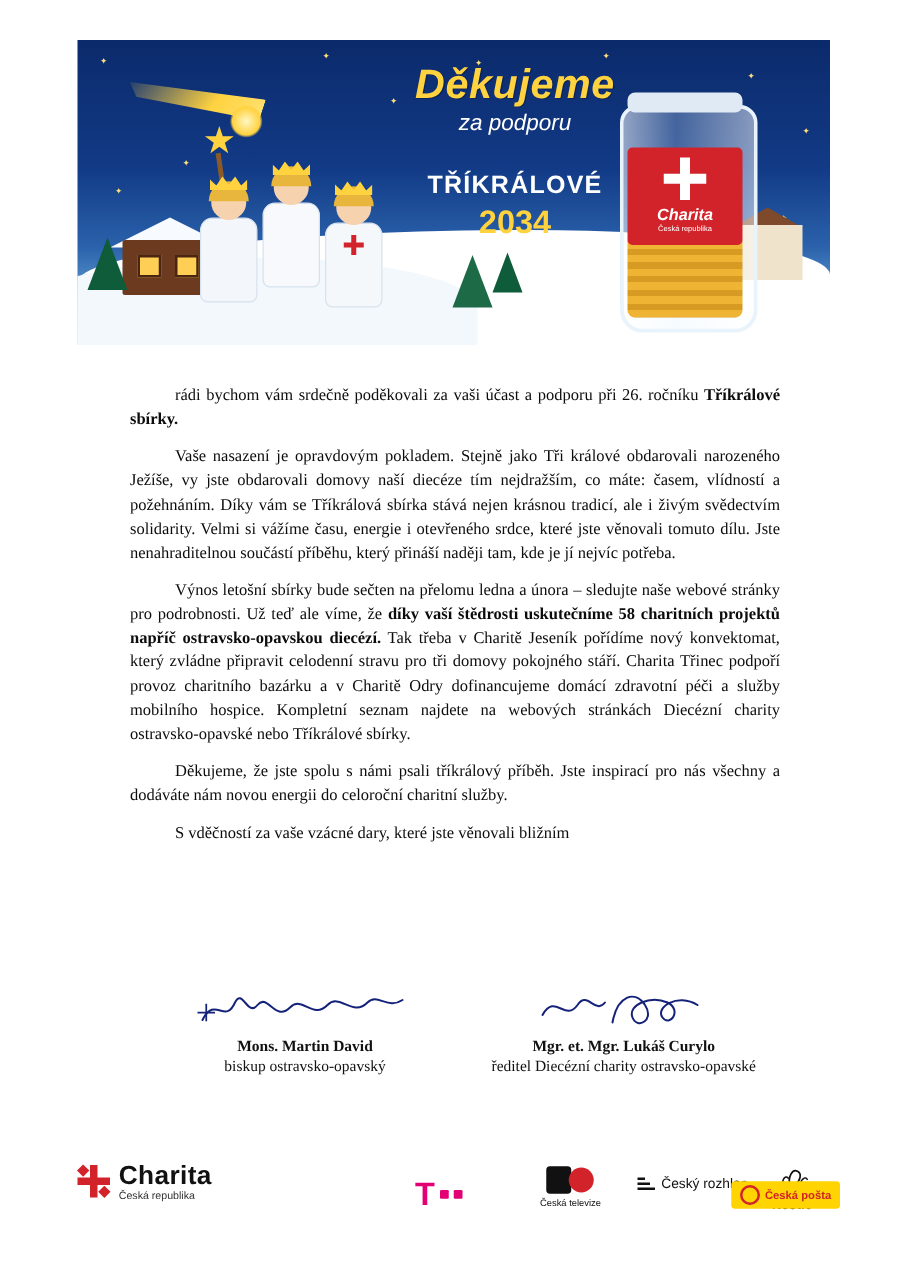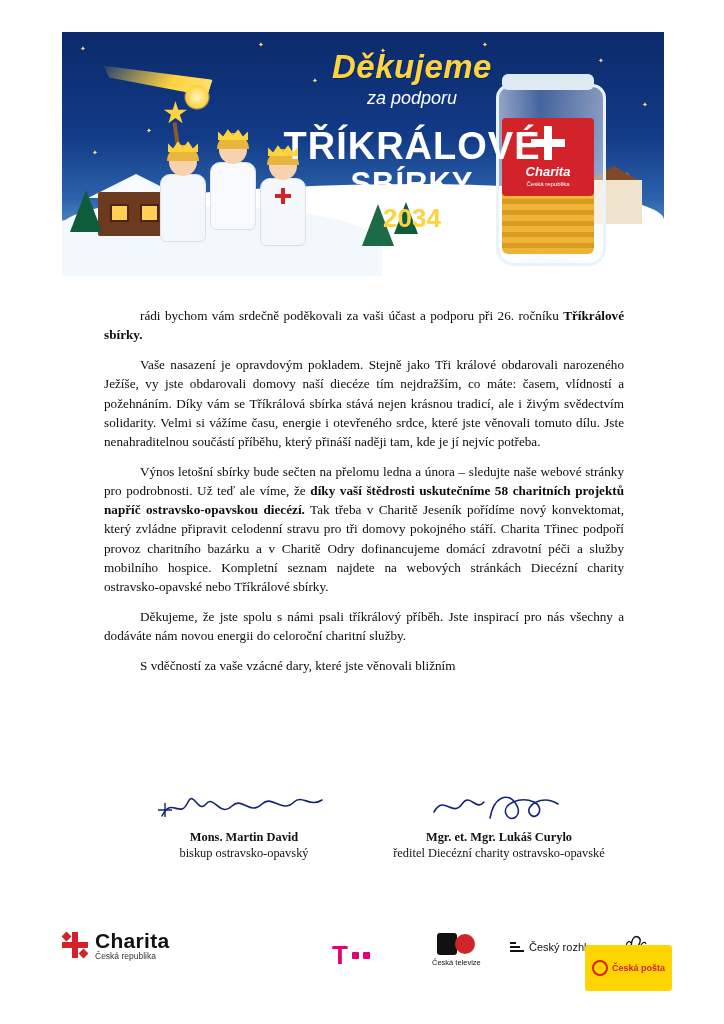--- a/index.html
+++ b/index.html
@@ -159,24 +159,24 @@
     letter-spacing: 0.5px;
     text-shadow: 1px 1px 0 rgba(0,0,0,.25);
   }
   .banner-title .l2 {
     font-size: 18px;
     font-style: italic;
     color: #ffffff;
     margin-top: 2px;
   }
   .banner-title .l3 {
-    font-size: 38px;
+    font-size: 20px;
     font-weight: bold;
     color: #ffffff;
-    margin-top: 16px;
+    margin-top: 28px;
     letter-spacing: 1px;
   }
   .banner-title .l4 {
     font-size: 31px;
     font-weight: bold;
     color: #ffffff;
     letter-spacing: 1px;
     line-height: 1.05;
   }
   .banner-title .l5 {
@@ -381,21 +381,21 @@
 
   .logo-rozhlas { left: 458px; top: 16px; display: flex; align-items: center; gap: 5px; }
   .cr-bars { display: flex; flex-direction: column; gap: 2px; }
   .cr-bars span { display: block; height: 2px; background: #111; }
   .cr-text { font-size: 11px; color: #111; }
 
   .logo-nestle { left: 560px; top: 6px; text-align: center; }
   .nest-bird { width: 44px; height: 28px; margin: 0 auto; position: relative; }
   .nest-text { font-size: 10px; font-weight: bold; color: #111; letter-spacing: .4px; }
 
-  .logo-posta { right: 0; top: 20px; background: #ffd400; border-radius: 3px; padding: 15px 7px; display: flex; align-items: center; gap: 4px; }
+  .logo-posta { right: 0; top: 20px; background: #ffd400; border-radius: 3px; padding: 3px 7px; display: flex; align-items: center; gap: 4px; }
   .posta-horn { width: 12px; height: 12px; border: 2px solid #d2232a; border-radius: 50%; }
   .posta-text { font-size: 9px; color: #d2232a; font-weight: bold; }
 </style>
 </head>
 <body>
 
 <div class="page">
 
   <div class="banner">
 
@@ -483,21 +483,20 @@
         <div class="ch-cross"></div>
         <div class="nm">Charita</div>
         <div class="sub">Česká republika</div>
       </div>
     </div>
 
     <div class="banner-title">
       <div class="l1">Děkujeme</div>
       <div class="l2">za podporu</div>
       <div class="l3">TŘÍKRÁLOVÉ</div>
-      <div class="l4">SBÍRKY</div>
       <div class="l5">2034</div>
     </div>
   </div>
 
   <div class="letter">
 
 
     <p><span>rádi bychom vám srdečně poděkovali za vaši účast a podporu při 26. ročníku </span><b>Tříkrálové sbírky.</b></p>
 
     <p>Vaše nasazení je opravdovým pokladem. Stejně jako Tři králové obdarovali narozeného Ježíše, vy jste obdarovali domovy naší diecéze tím nejdražším, co máte: časem, vlídností a požehnáním. Díky vám se Tříkrálová sbírka stává nejen krásnou tradicí, ale i živým svědectvím solidarity. Velmi si vážíme času, energie i otevřeného srdce, které jste věnovali tomuto dílu. Jste nenahraditelnou součástí příběhu, který přináší naději tam, kde je jí nejvíc potřeba.</p>

